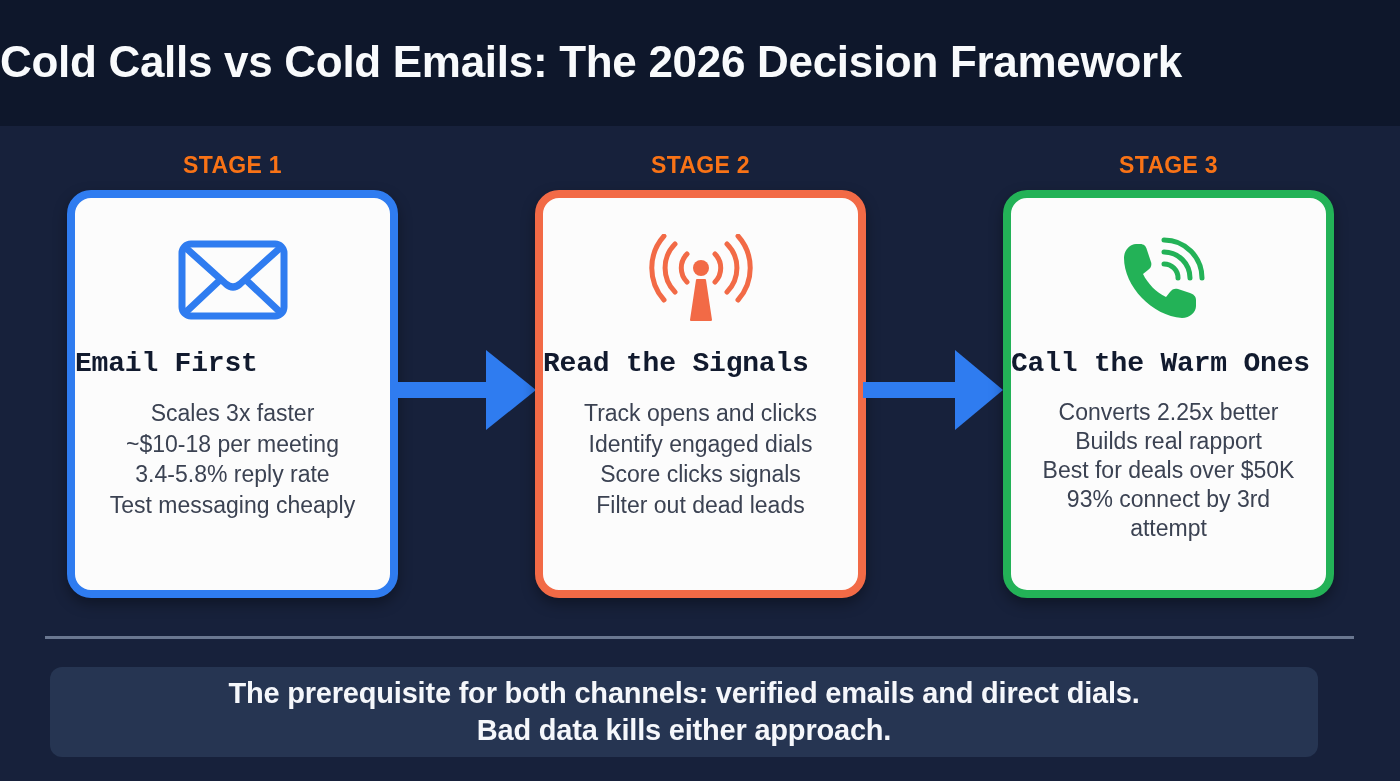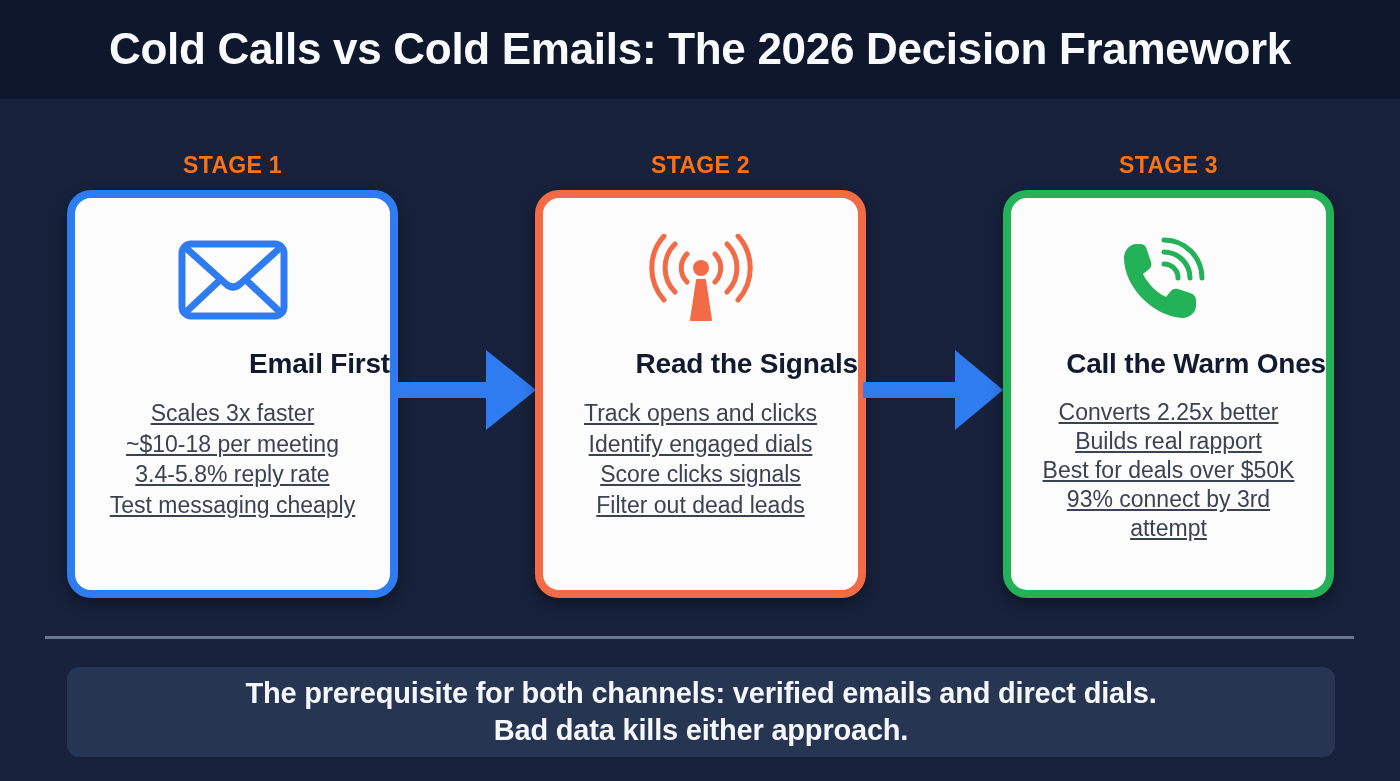--- a/index.html
+++ b/index.html
@@ -3,23 +3,23 @@
   <meta charset="utf-8">
   <style>
     * { box-sizing: border-box; margin: 0; padding: 0; }
     html, body { width: 1400px; height: 781px; overflow: hidden; }
     body {
       background: #17213b;
       font-family: "Liberation Sans", sans-serif;
       position: relative;
     }
     .header {
-      position: absolute; left: 0; top: 0; width: 1400px; height: 99px;
+      position: absolute; left: 0; top: 0; width: 1400px; height: 126px;
       background: #0e172b;
-      display: flex; align-items: center; justify-content: center;
+      display: flex; align-items: center; 
     }
     .title {
       color: #f8fafc; font-weight: 700; font-size: 44px;
       letter-spacing: -0.3px; margin-top: -2px;
     }
     .stage-label {
       position: absolute; top: 152px; width: 331px; text-align: center;
       color: #f97316; font-weight: 700; font-size: 23px; letter-spacing: 0.3px;
     }
     .card {
@@ -29,37 +29,37 @@
     }
     .card.blue { border-color: #2f7cf0; }
     .card.orange { border-color: #f26a46; }
     .card.green { border-color: #23b257; }
     .card-icon {
       position: absolute; left: 50%; transform: translateX(-50%);
       top: 36px; width: 120px; height: 92px;
       display: flex; align-items: center; justify-content: center;
     }
     .card-title {
-      position: absolute; top: 150px; left: 0; right: 0; text-align: right;
-      color: #111a2e; font-weight: 700; font-size: 28px; letter-spacing: -0.2px;
+      position: absolute; top: 150px; left: 0; right: 0; text-align: left;
+      color: #111a2e; font-weight: 700; font-size: 28px; letter-spacing: -0.2px; font-family: Liberation Mono, monospace;
     }
     .card-lines {
       position: absolute; top: 200px; left: 8px; right: 8px;
       text-align: center; color: #3b4252; font-size: 23px; line-height: 30.5px;
     }
-    .card-lines div { white-space: nowrap; text-decoration: underline; }
+    .card-lines div { white-space: nowrap; }
     .arrow {
       position: absolute; top: 350px; height: 80px;
     }
     .divider {
       position: absolute; left: 45px; top: 636px; width: 1309px; height: 3px;
       background: #6a7790;
     }
     .banner {
-      position: absolute; left: 67px; top: 667px; width: 1268px; height: 90px;
+      position: absolute; left: 50px; top: 667px; width: 1268px; height: 90px;
       background: #263552; border-radius: 12px;
       display: flex; flex-direction: column; align-items: center; justify-content: center;
     }
     .banner-line {
       color: #f5f7fb; font-weight: 700; font-size: 29px; line-height: 37px;
       letter-spacing: -0.2px;
     }
   </style>
 </head>
 <body>

